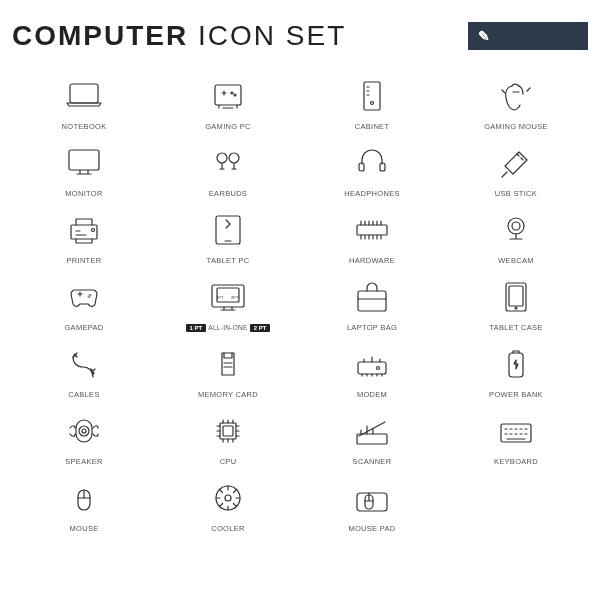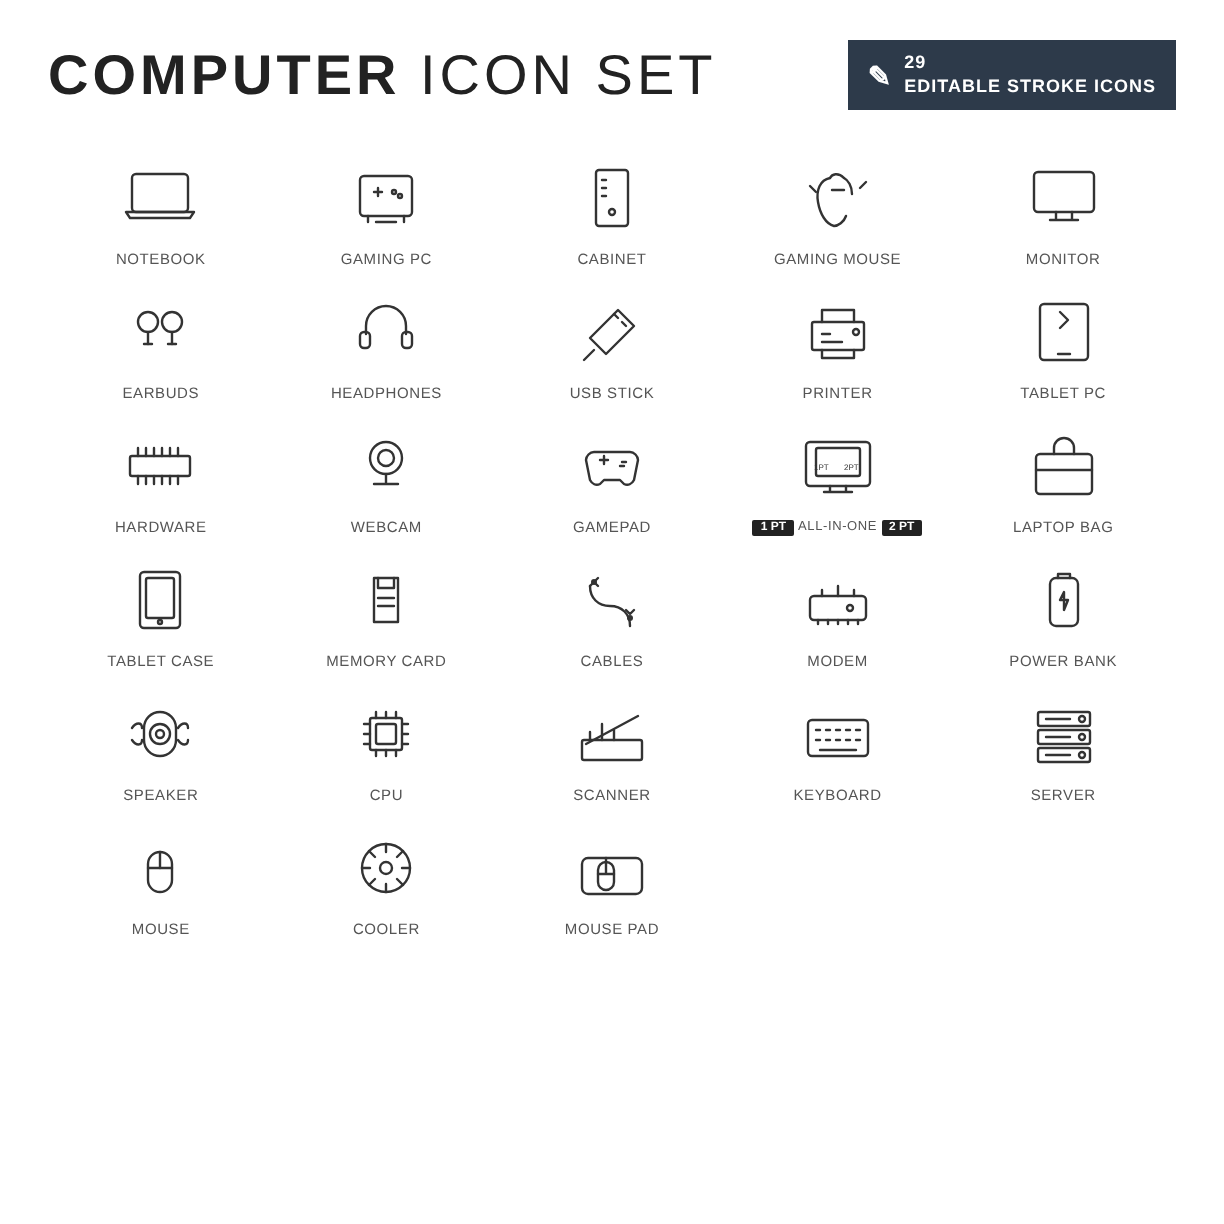--- a/index.html
+++ b/index.html
@@ -7,21 +7,21 @@
       width: 612px;
       height: 612px;
       background: #ffffff;
       font-family: Arial, sans-serif;
       overflow: hidden;
     }
     .page {
       width: 612px;
       height: 612px;
       position: relative;
-      padding: 20px 24px 10px 24px;
+      padding: 20px 24px 10px 12px;
     }
     .header {
       display: flex;
       align-items: center;
       justify-content: space-between;
       margin-bottom: 18px;
     }
     .title {
       font-size: 28px;
       font-weight: 300;
@@ -42,21 +42,21 @@
       align-items: center;
       gap: 6px;
       min-width: 120px;
     }
     .badge-icon {
       font-size: 14px;
     }
     .badge-text { line-height: 1.3; }
     .grid {
       display: grid;
-      grid-template-columns: repeat(5, 1fr);
+      grid-template-columns: repeat(4, 1fr);
       grid-template-rows: repeat(5, 1fr);
       gap: 4px 0px;
     }
     .icon-cell {
       display: flex;
       flex-direction: column;
       align-items: center;
       justify-content: flex-end;
       padding: 4px 2px 2px 2px;
       gap: 4px;
@@ -103,24 +103,20 @@
 </head>
 <body>
 
 <div class="page">
   <div class="header">
     <h1 class="title">
       <strong>COMPUTER</strong> ICON SET
     </h1>
     <div class="badge">
       <span class="badge-icon">✎</span>
-      <div class="badge-text">
-        <span>29</span><br>
-        <span>EDITABLE STROKE ICONS</span>
-      </div>
     </div>
   </div>
 
   <div class="grid">
 
     <div class="icon-cell">
       <div class="icon-svg">
         <svg viewBox="0 0 38 38">
             <rect x="5" y="7" width="28" height="19" rx="2"></rect>
             <path d="M2 26h34l-2 3H4z"></path>
@@ -303,44 +299,44 @@
             <rect x="12" y="8" width="14" height="20" rx="1"></rect>
             <circle cx="19" cy="30" r="1"></circle>
           </svg>
       </div>
       <span class="icon-label">TABLET CASE</span>
     </div>
 
     <div class="icon-cell">
       <div class="icon-svg">
         <svg viewBox="0 0 38 38">
-            <path d="M13 8h12v22H13z"></path>
-            <path d="M15 8v5h8V8"></path>
-            <path d="M15 18h8M15 22h8"></path>
-          </svg>
-      </div>
-      <span class="icon-label">MEMORY CARD</span>
-    </div>
-
-    <div class="icon-cell">
-      <div class="icon-svg">
-        <svg viewBox="0 0 38 38">
             <path d="M8 12l4-4M10 10l2 2"></path>
             <path d="M8 12c0 6 4 10 10 10s10 4 10 10"></path>
             <path d="M28 26l2-2M26 24l2 2"></path>
             <circle cx="10" cy="10" r="1.5" fill="#333" stroke="none"></circle>
             <circle cx="28" cy="28" r="1.5" fill="#333" stroke="none"></circle>
           </svg>
       </div>
       <span class="icon-label">CABLES</span>
     </div>
 
     <div class="icon-cell">
       <div class="icon-svg">
         <svg viewBox="0 0 38 38">
+            <path d="M13 8h12v22H13z"></path>
+            <path d="M15 8v5h8V8"></path>
+            <path d="M15 18h8M15 22h8"></path>
+          </svg>
+      </div>
+      <span class="icon-label">MEMORY CARD</span>
+    </div>
+
+    <div class="icon-cell">
+      <div class="icon-svg">
+        <svg viewBox="0 0 38 38">
             <rect x="5" y="17" width="28" height="12" rx="2"></rect>
             <path d="M11 17v-3M19 17v-5M27 17v-3"></path>
             <path d="M9 29v2M14 29v2M19 29v2M24 29v2M29 29v2"></path>
             <circle cx="25" cy="23" r="1.5"></circle>
           </svg>
       </div>
       <span class="icon-label">MODEM</span>
     </div>
 
     <div class="icon-cell">
@@ -391,34 +387,20 @@
     <div class="icon-cell">
       <div class="icon-svg">
         <svg viewBox="0 0 38 38">
             <rect x="4" y="12" width="30" height="18" rx="2"></rect>
             <path d="M8 17h2M13 17h2M18 17h2M23 17h2M28 17h2M8 22h2M13 22h2M18 22h2M23 22h2M28 22h2M10 27h18"></path>
           </svg>
       </div>
       <span class="icon-label">KEYBOARD</span>
     </div>
 
-    <div class="icon-cell">
-      <div class="icon-svg">
-        <svg viewBox="0 0 38 38">
-            <rect x="6" y="8" width="26" height="7" rx="1"></rect>
-            <rect x="6" y="17" width="26" height="7" rx="1"></rect>
-            <rect x="6" y="26" width="26" height="7" rx="1"></rect>
-            <circle cx="28" cy="11.5" r="1.5"></circle>
-            <circle cx="28" cy="20.5" r="1.5"></circle>
-            <circle cx="28" cy="29.5" r="1.5"></circle>
-            <path d="M10 11.5h12M10 20.5h12M10 29.5h12"></path>
-          </svg>
-      </div>
-      <span class="icon-label">SERVER</span>
-    </div>
 
     <div class="icon-cell">
       <div class="icon-svg">
         <svg viewBox="0 0 38 38">
             <path d="M13 17a6 6 0 0 1 12 0v8a6 6 0 0 1-12 0z"></path>
             <path d="M19 11v8"></path>
             <line x1="13" y1="19" x2="25" y2="19"></line>
           </svg>
       </div>
       <span class="icon-label">MOUSE</span>

